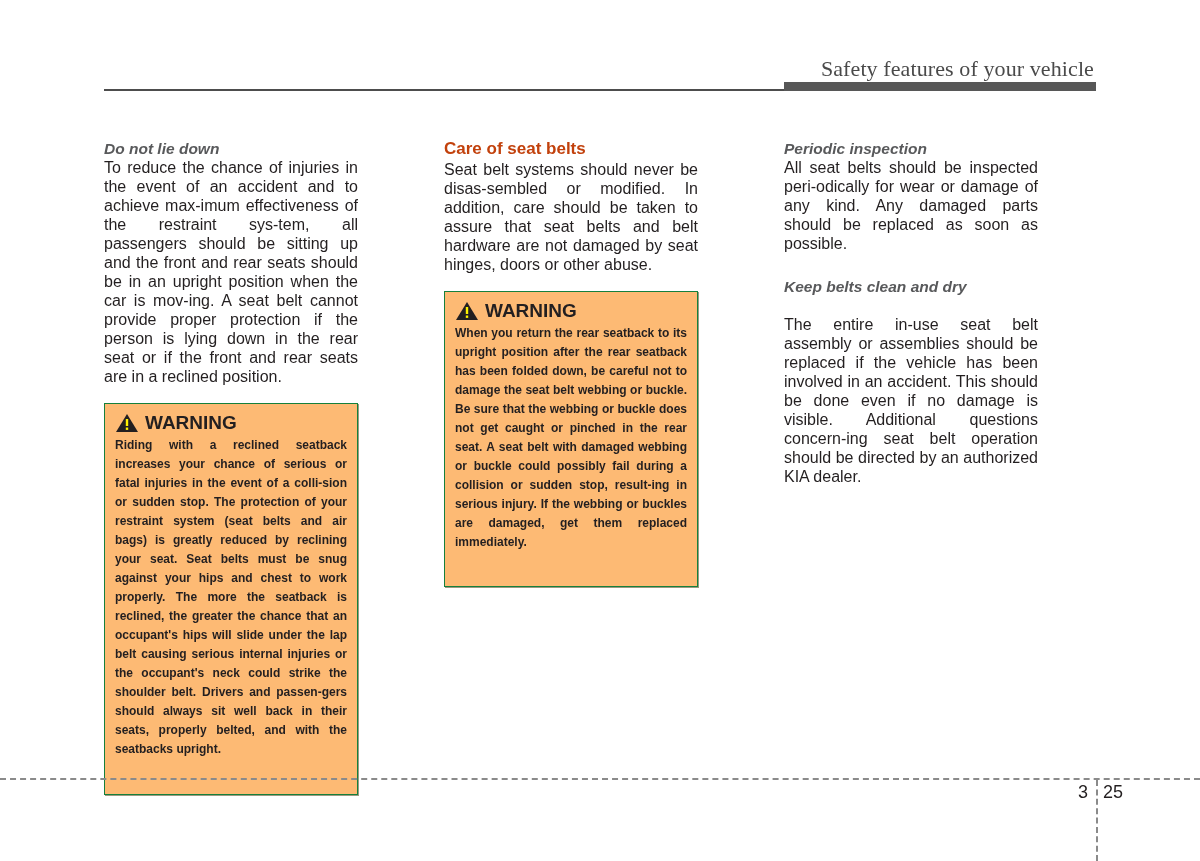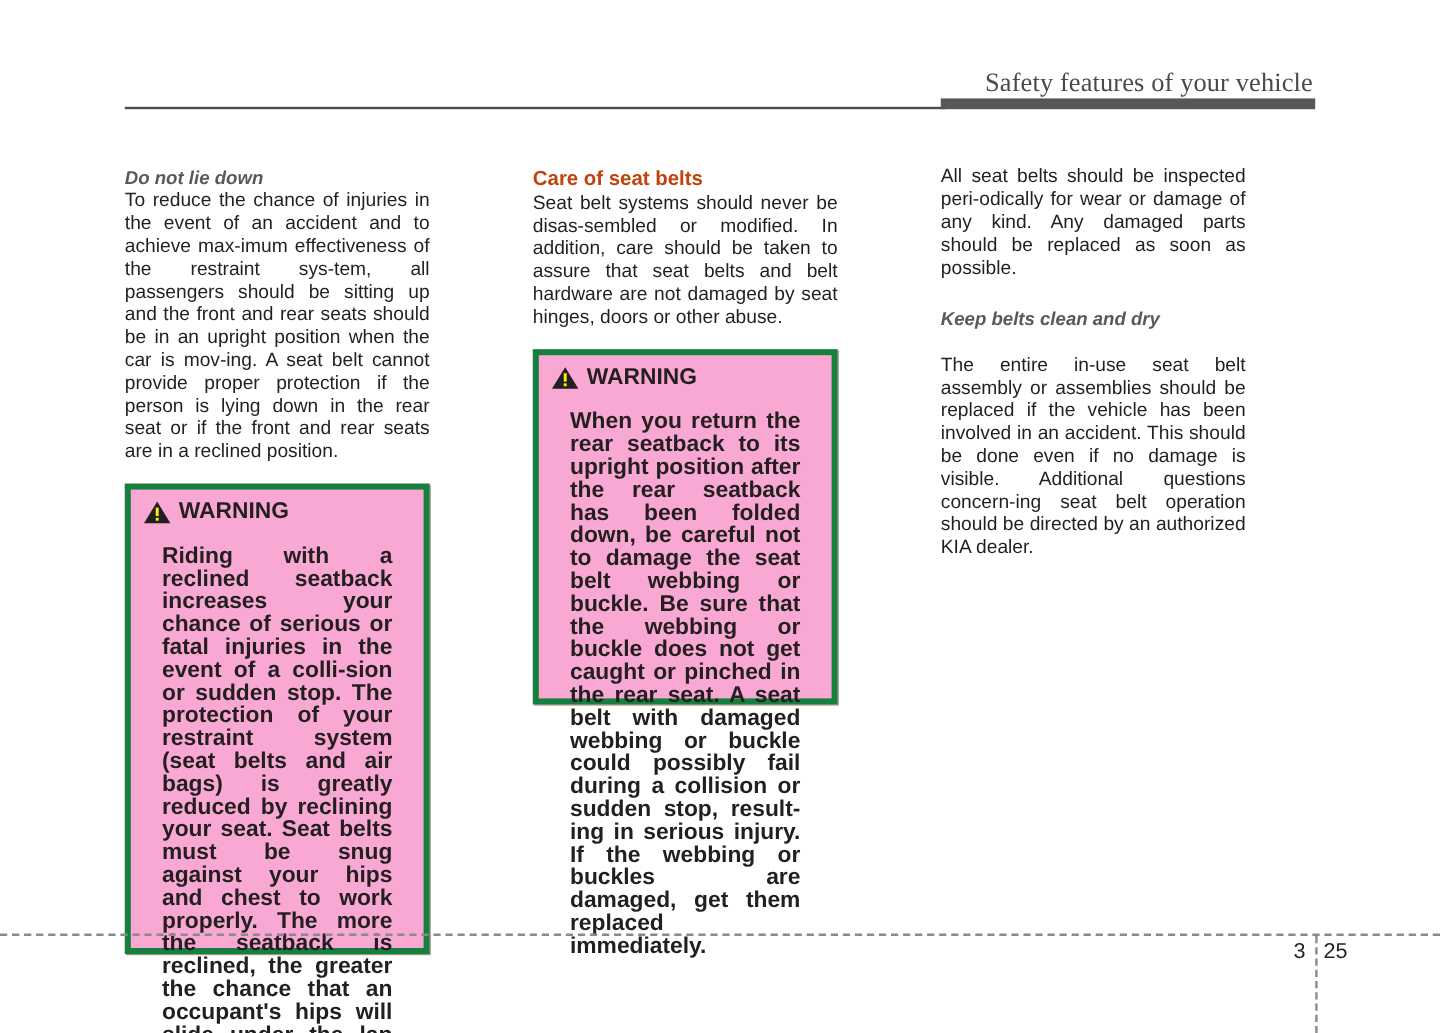--- a/index.html
+++ b/index.html
@@ -29,32 +29,32 @@
     }
     .heading {
       font-weight: bold; font-size: 17px; line-height: 22px; margin: 0; color: #c2410c;
     }
     .body-text {
       font-size: 16px; line-height: 19px; margin: 0; text-align: justify;
       text-align-last: left; color: #231f20;
     }
     .gap-sm { height: 19px; }
     .warn-box {
-      background: #f9a8d4; border: 5px solid #15803d;
+      background: #fdba74; border: 1px solid #15803d;
       padding: 8px 10px 10px 10px; box-sizing: border-box;
       box-shadow: 1px 1px 0 #9a9a80;
     }
     .warn-head {
       display: flex; align-items: center; gap: 6px;
       font-weight: bold; font-size: 19px; line-height: 22px; color: #231f20;
       margin-bottom: 2px;
     }
     .warn-icon { width: 24px; height: 20px; display: inline-block; }
     .warn-text {
-      font-weight: bold; font-size: 19px; line-height: 19px; margin: 16px;
+      font-weight: bold; font-size: 12px; line-height: 19px; margin: 0;
       text-align: justify; text-align-last: left; color: #231f20;
     }
     .footer-dash {
       position: absolute; left: 0; top: 778px; width: 1200px; height: 0;
       border-top: 2px dashed #8a8a8a;
     }
     .footer-vdash {
       position: absolute; left: 1096px; top: 780px; width: 0; height: 81px;
       border-left: 2px dashed #8a8a8a;
     }
@@ -106,20 +106,21 @@
           <rect x="10.8" y="14.5" width="2.4" height="2.4" fill="#fff200"></rect>
         </svg>
       </span>
       <span>WARNING</span>
     </div>
     <p class="warn-text">When you return the rear seatback to its upright position after the rear seatback has been folded down, be careful not to damage the seat belt webbing or buckle.  Be sure that the webbing or buckle does not get caught or pinched in the rear seat. A seat belt with damaged webbing or buckle could possibly fail during a collision or sudden stop, result-ing in serious injury. If the webbing or buckles are damaged, get them replaced immediately.</p>
   </div>
 </div>
 
 <div class="col col3">
+  <p class="subhead">Periodic inspection</p>
   <p class="body-text">All seat belts should be inspected peri-odically for wear or damage of any kind. Any damaged parts should be replaced as soon as possible.</p>
   <div class="gap-sm"></div>
   <p class="subhead" style="padding-top:5px;">Keep belts clean and dry</p>
   <div class="gap-sm"></div>
   <p class="body-text">The entire in-use seat belt assembly or assemblies should be replaced if the vehicle has been involved in an accident. This should be done even if no damage is visible. Additional questions concern-ing seat belt operation should be directed by an authorized KIA dealer.</p>
 </div>
 
 <div class="footer-dash"></div>
 <div class="footer-vdash"></div>
 <div class="page-chapter">3</div>

